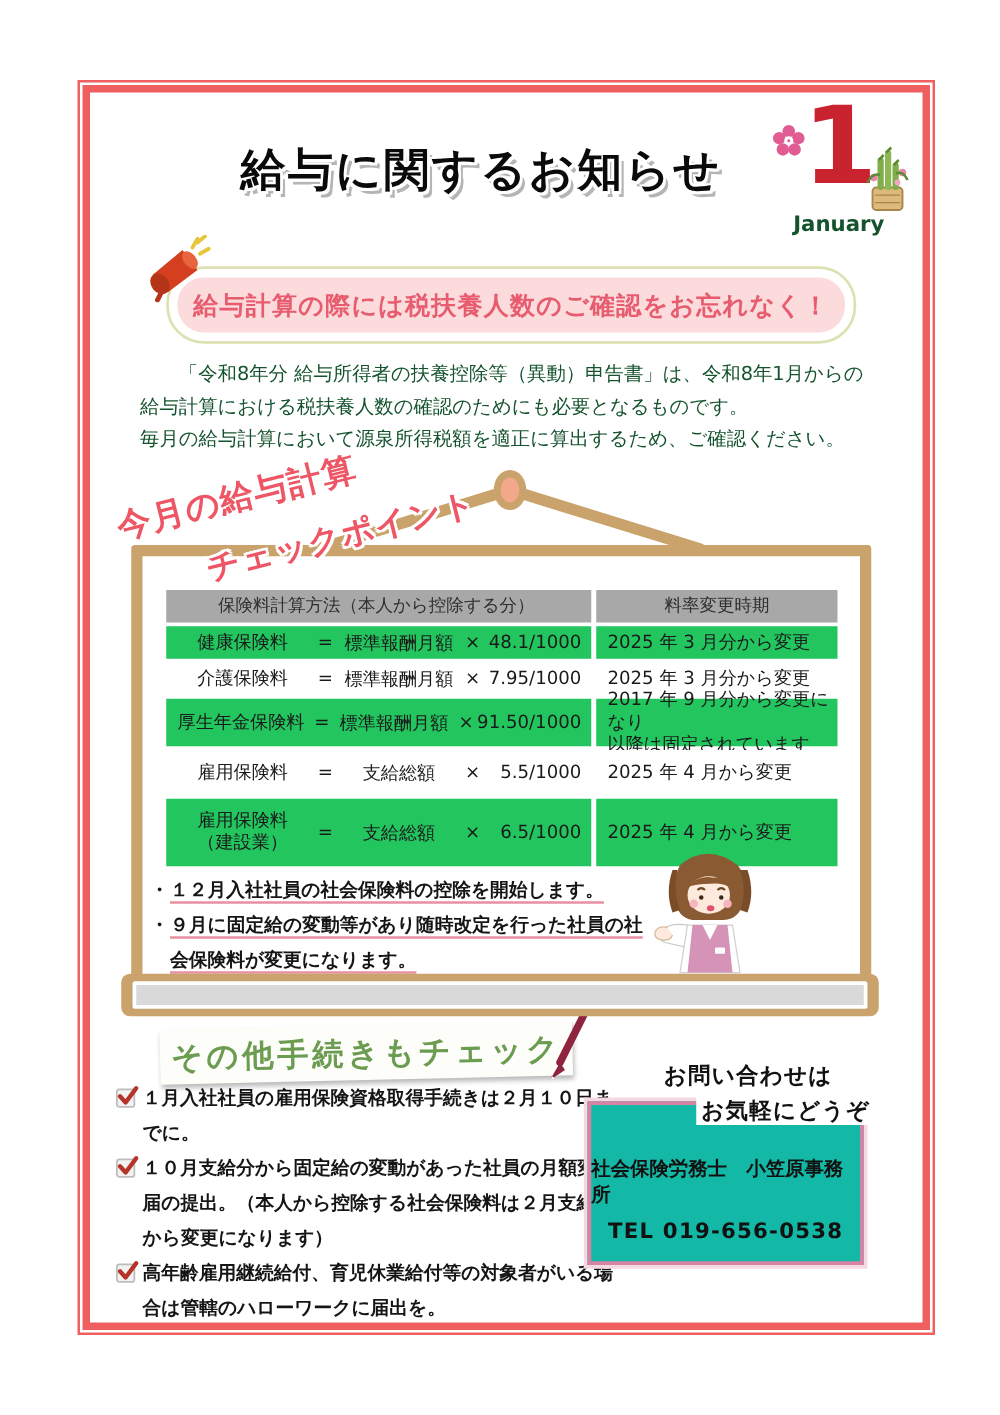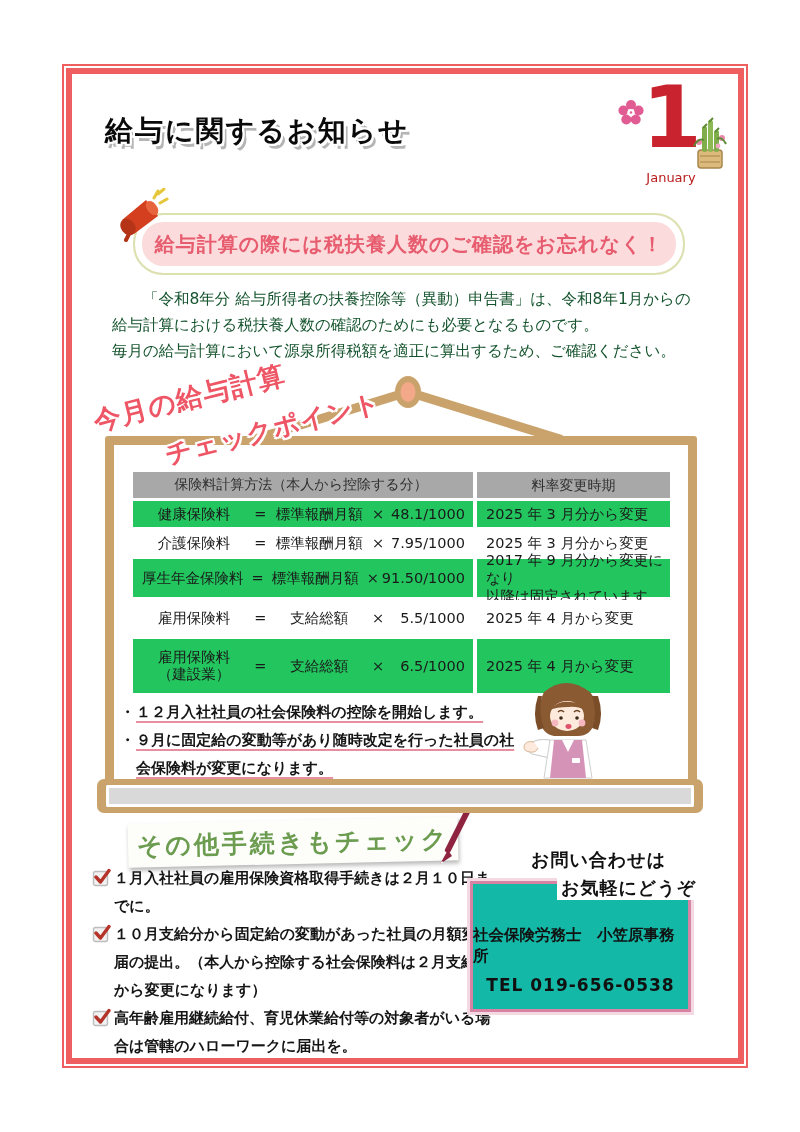--- a/index.html
+++ b/index.html
@@ -5,31 +5,31 @@
   html,body{margin:0;padding:0;background:#fff;}
   body{width:800px;height:1132px;position:relative;overflow:hidden;
        font-family:"DejaVu Sans","Liberation Sans",sans-serif;color:#111;}
   .abs{position:absolute;}
 
   
   .frame-outer{left:62px;top:64px;width:682px;height:1000px;border:2px solid #ef5f5f;}
   .frame-inner{position:absolute;inset:2px;border:6px solid #ef5f5f;}
 
   
-  .page-title{left:105px;top:112px;width:560px;text-align:left;
-    font-size:28px;font-weight:900;letter-spacing:2px;color:#0a0a0a;white-space:nowrap;
+  .page-title{left:105px;top:112px;width:560px;text-align:center;
+    font-size:36px;font-weight:900;letter-spacing:2px;color:#0a0a0a;white-space:nowrap;
     text-shadow:-2px 0 #fff,2px 0 #fff,0 -2px #fff,0 2px #fff,
       -2px -2px #fff,2px -2px #fff,-2px 2px #fff,2px 2px #fff,4px 5px 0 #b5b5b5;}
 
   
   .month-block{left:616px;top:88px;width:116px;height:108px;}
   .month-num{position:absolute;left:26px;top:-26px;font-size:86px;line-height:110px;
     font-weight:900;color:#c9232f;}
   .month-label{position:absolute;left:0;top:82px;width:110px;text-align:center;
-    font-size:13px;font-weight:400;color:#b91c1c;}
+    font-size:17px;font-weight:700;color:#14532d;}
   .plum{position:absolute;left:2px;top:12px;}
   .kadomatsu{position:absolute;left:74px;top:28px;}
 
   
   .banner{left:133px;top:213px;width:548px;height:58px;border-radius:30px;
     background:#fbdbdc;border:2px solid #dbe2b0;box-shadow:inset 0 0 0 7px #ffffff;
     display:flex;align-items:center;justify-content:center;}
   .banner span{font-size:20px;font-weight:800;color:#e75c6e;letter-spacing:1px;}
   .megaphone{left:114px;top:188px;z-index:4;}
 

